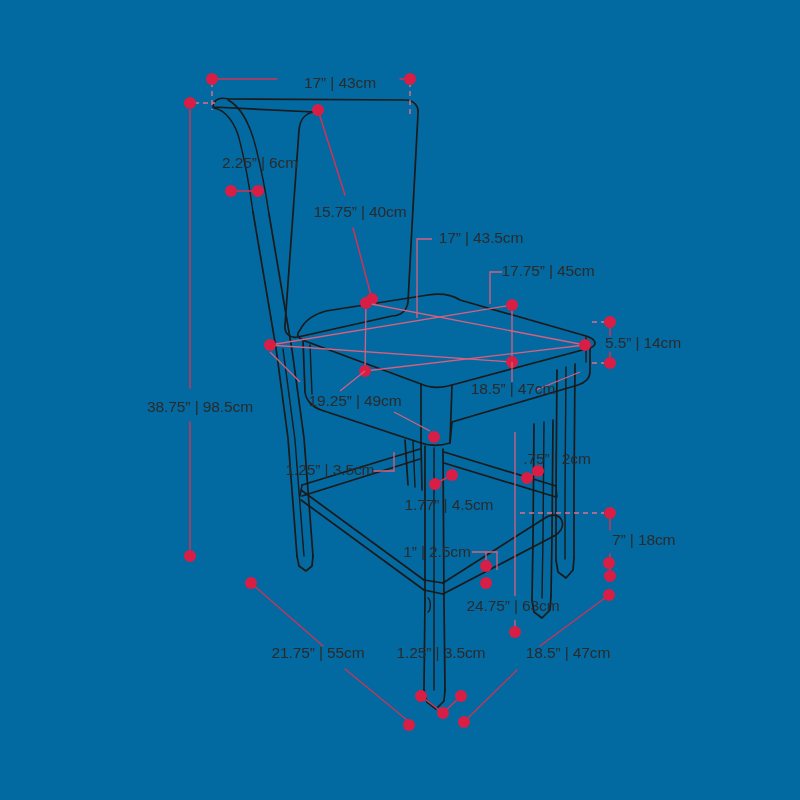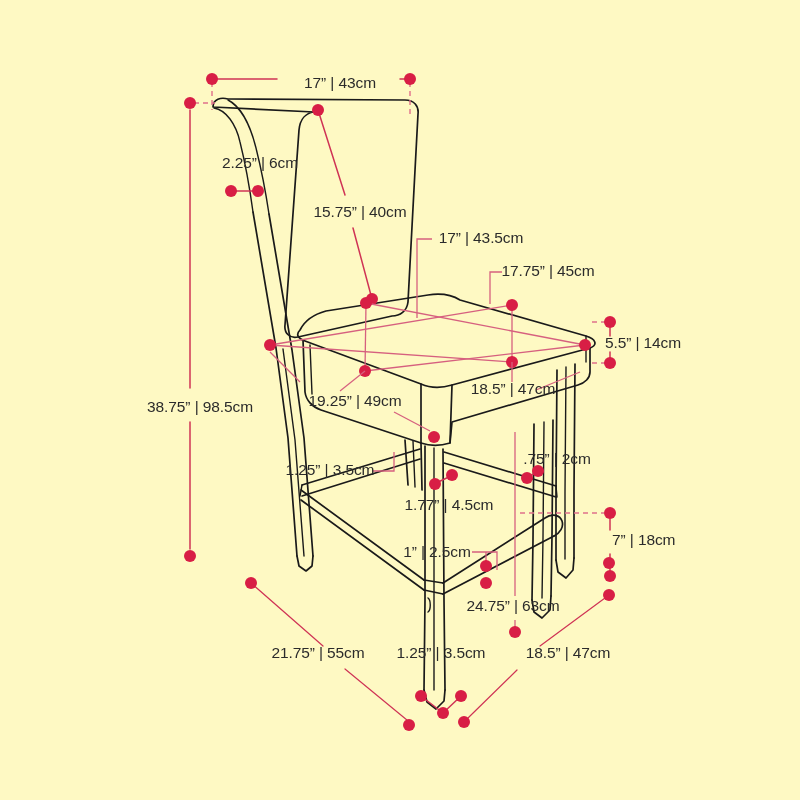--- a/index.html
+++ b/index.html
@@ -4,21 +4,21 @@
 <style>
   html, body {
     margin: 0;
     padding: 0;
     background: #ffffff;
   }
   #stage {
     position: relative;
     width: 800px;
     height: 800px;
-    background: #fef9c3;
+    background: #0369a1;
     font-family: "Liberation Sans", sans-serif;
     overflow: hidden;
   }
   svg#diagram {
     position: absolute;
     left: 0;
     top: 0;
     width: 800px;
     height: 800px;
     display: block;

